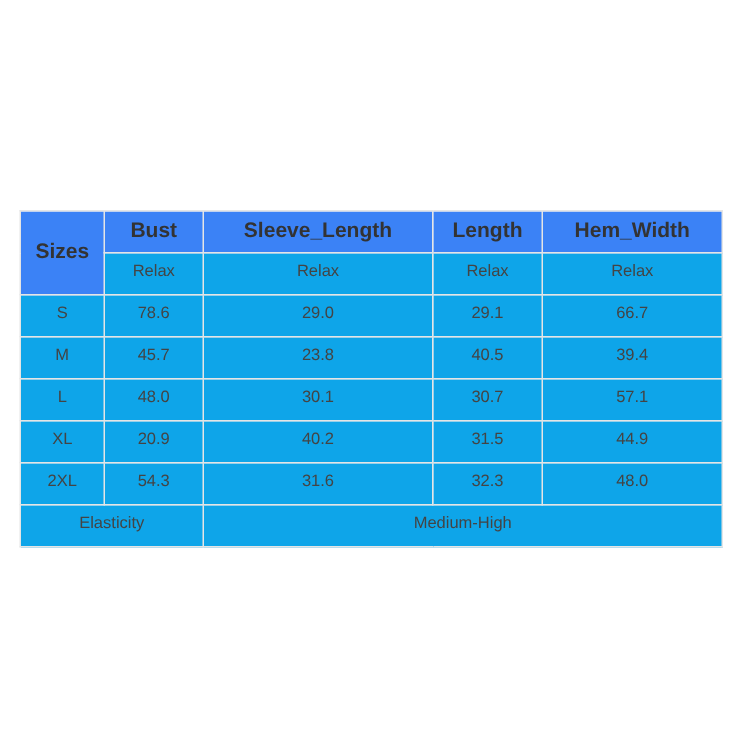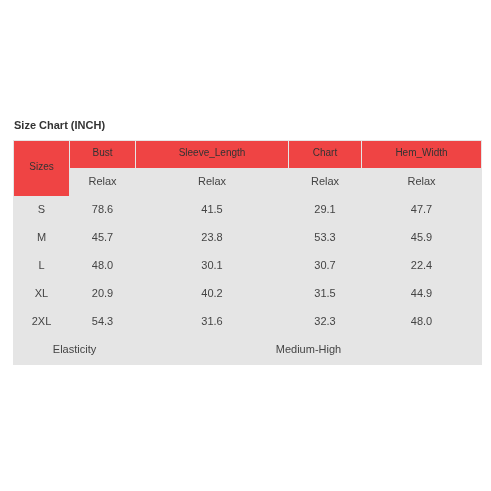--- a/index.html
+++ b/index.html
@@ -10,76 +10,75 @@
         will-change:transform;}
 
   .title{position:absolute;left:14px;top:119px;
          font-size:11px;font-weight:bold;color:#333333;white-space:nowrap;}
 
   table.size-chart{position:absolute;left:13px;top:140px;width:468px;
                    border-collapse:collapse;table-layout:fixed;}
   table.size-chart td{border:1px solid #e5e5e5;height:24px;padding:0 0 3px 0;
                       text-align:center;vertical-align:middle;
                       font-size:11px;line-height:1;font-weight:normal;color:#444444;
-                      background:#e5e5e5;white-space:nowrap;}
-  table.size-chart td.head{background:#ef4444;font-weight:normal;font-size:10px;color:#333333;}
+                      background:#0ea5e9;white-space:nowrap;}
+  table.size-chart td.head{background:#3b82f6;font-weight:bold;font-size:14px;color:#333333;}
 
   col.c0{width:56px}
   col.c1{width:66px}
   col.c2{width:153px}
   col.c3{width:73px}
   col.c4{width:120px}
 </style>
 </head>
 <body>
 
 <div class="page">
-  <div class="title">Size Chart (INCH)</div>
   <table class="size-chart">
     <colgroup>
       <col class="c0">
         <col class="c1">
         <col class="c2">
         <col class="c3">
         <col class="c4">
     </colgroup>
     <tbody>
       <tr>
         <td class="head" rowspan="2">Sizes</td>
         <td class="head">Bust</td>
         <td class="head">Sleeve_Length</td>
-        <td class="head">Chart</td>
+        <td class="head">Length</td>
         <td class="head">Hem_Width</td>
       </tr>
       <tr>
         <td>Relax</td>
         <td>Relax</td>
         <td>Relax</td>
         <td>Relax</td>
       </tr>
       <tr>
         <td>S</td>
         <td>78.6</td>
-        <td>41.5</td>
+        <td>29.0</td>
         <td>29.1</td>
-        <td>47.7</td>
+        <td>66.7</td>
       </tr>
       <tr>
         <td>M</td>
         <td>45.7</td>
         <td>23.8</td>
-        <td>53.3</td>
-        <td>45.9</td>
+        <td>40.5</td>
+        <td>39.4</td>
       </tr>
       <tr>
         <td>L</td>
         <td>48.0</td>
         <td>30.1</td>
         <td>30.7</td>
-        <td>22.4</td>
+        <td>57.1</td>
       </tr>
       <tr>
         <td>XL</td>
         <td>20.9</td>
         <td>40.2</td>
         <td>31.5</td>
         <td>44.9</td>
       </tr>
       <tr>
         <td>2XL</td>

